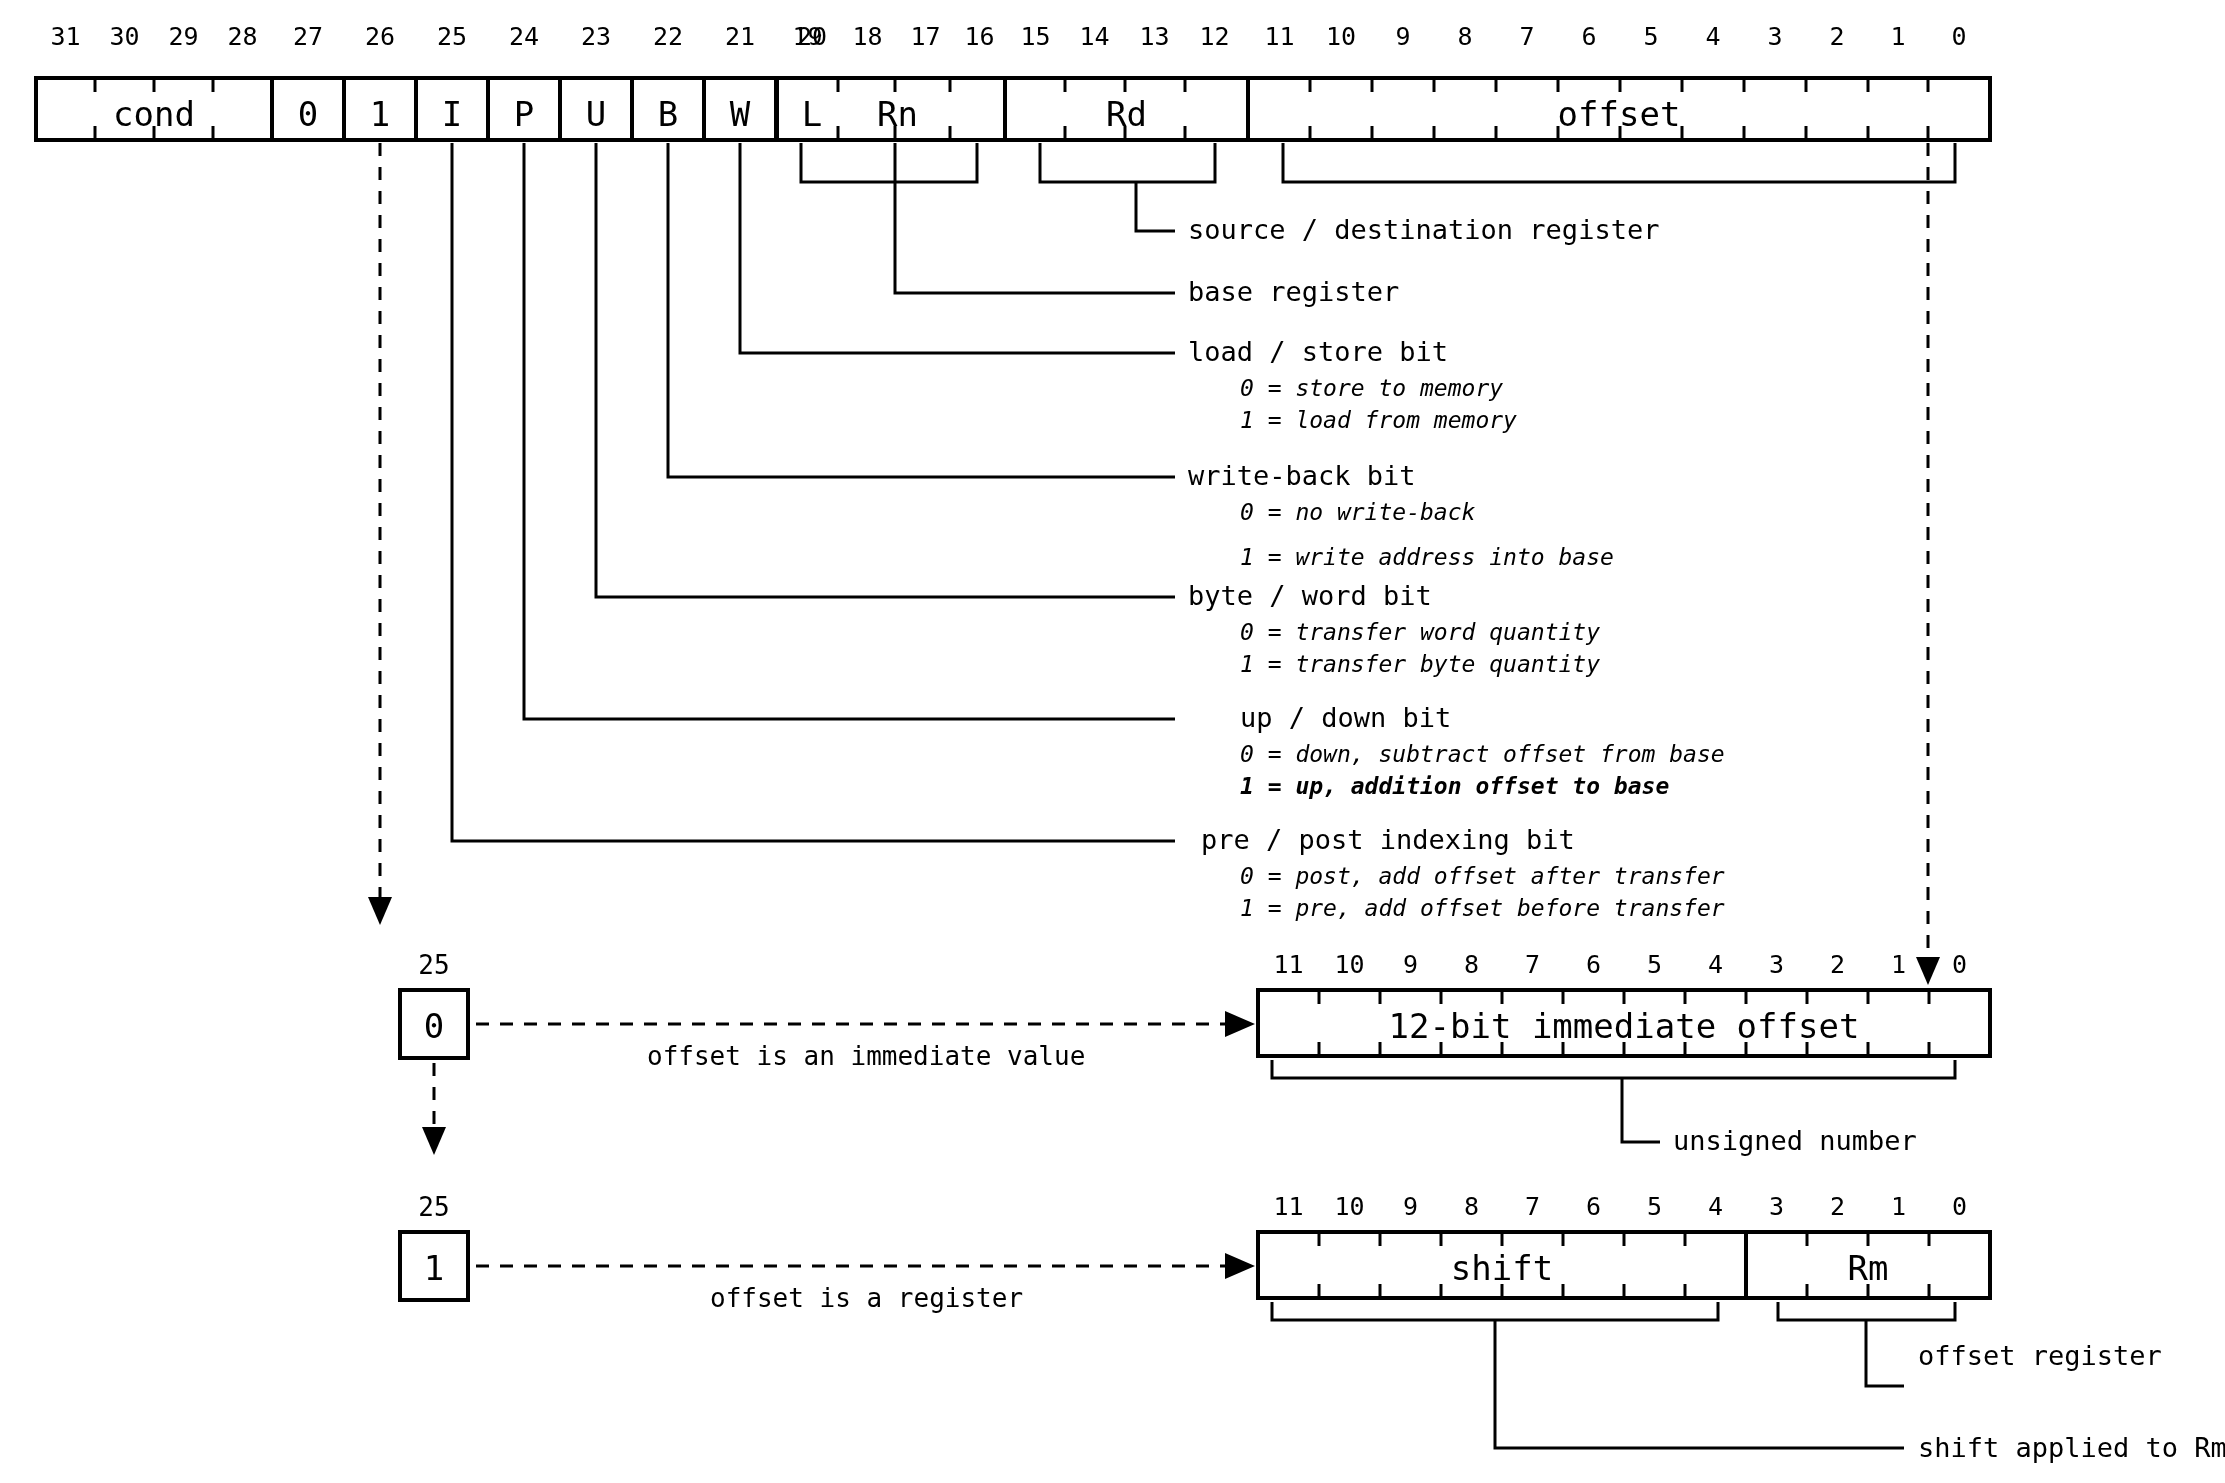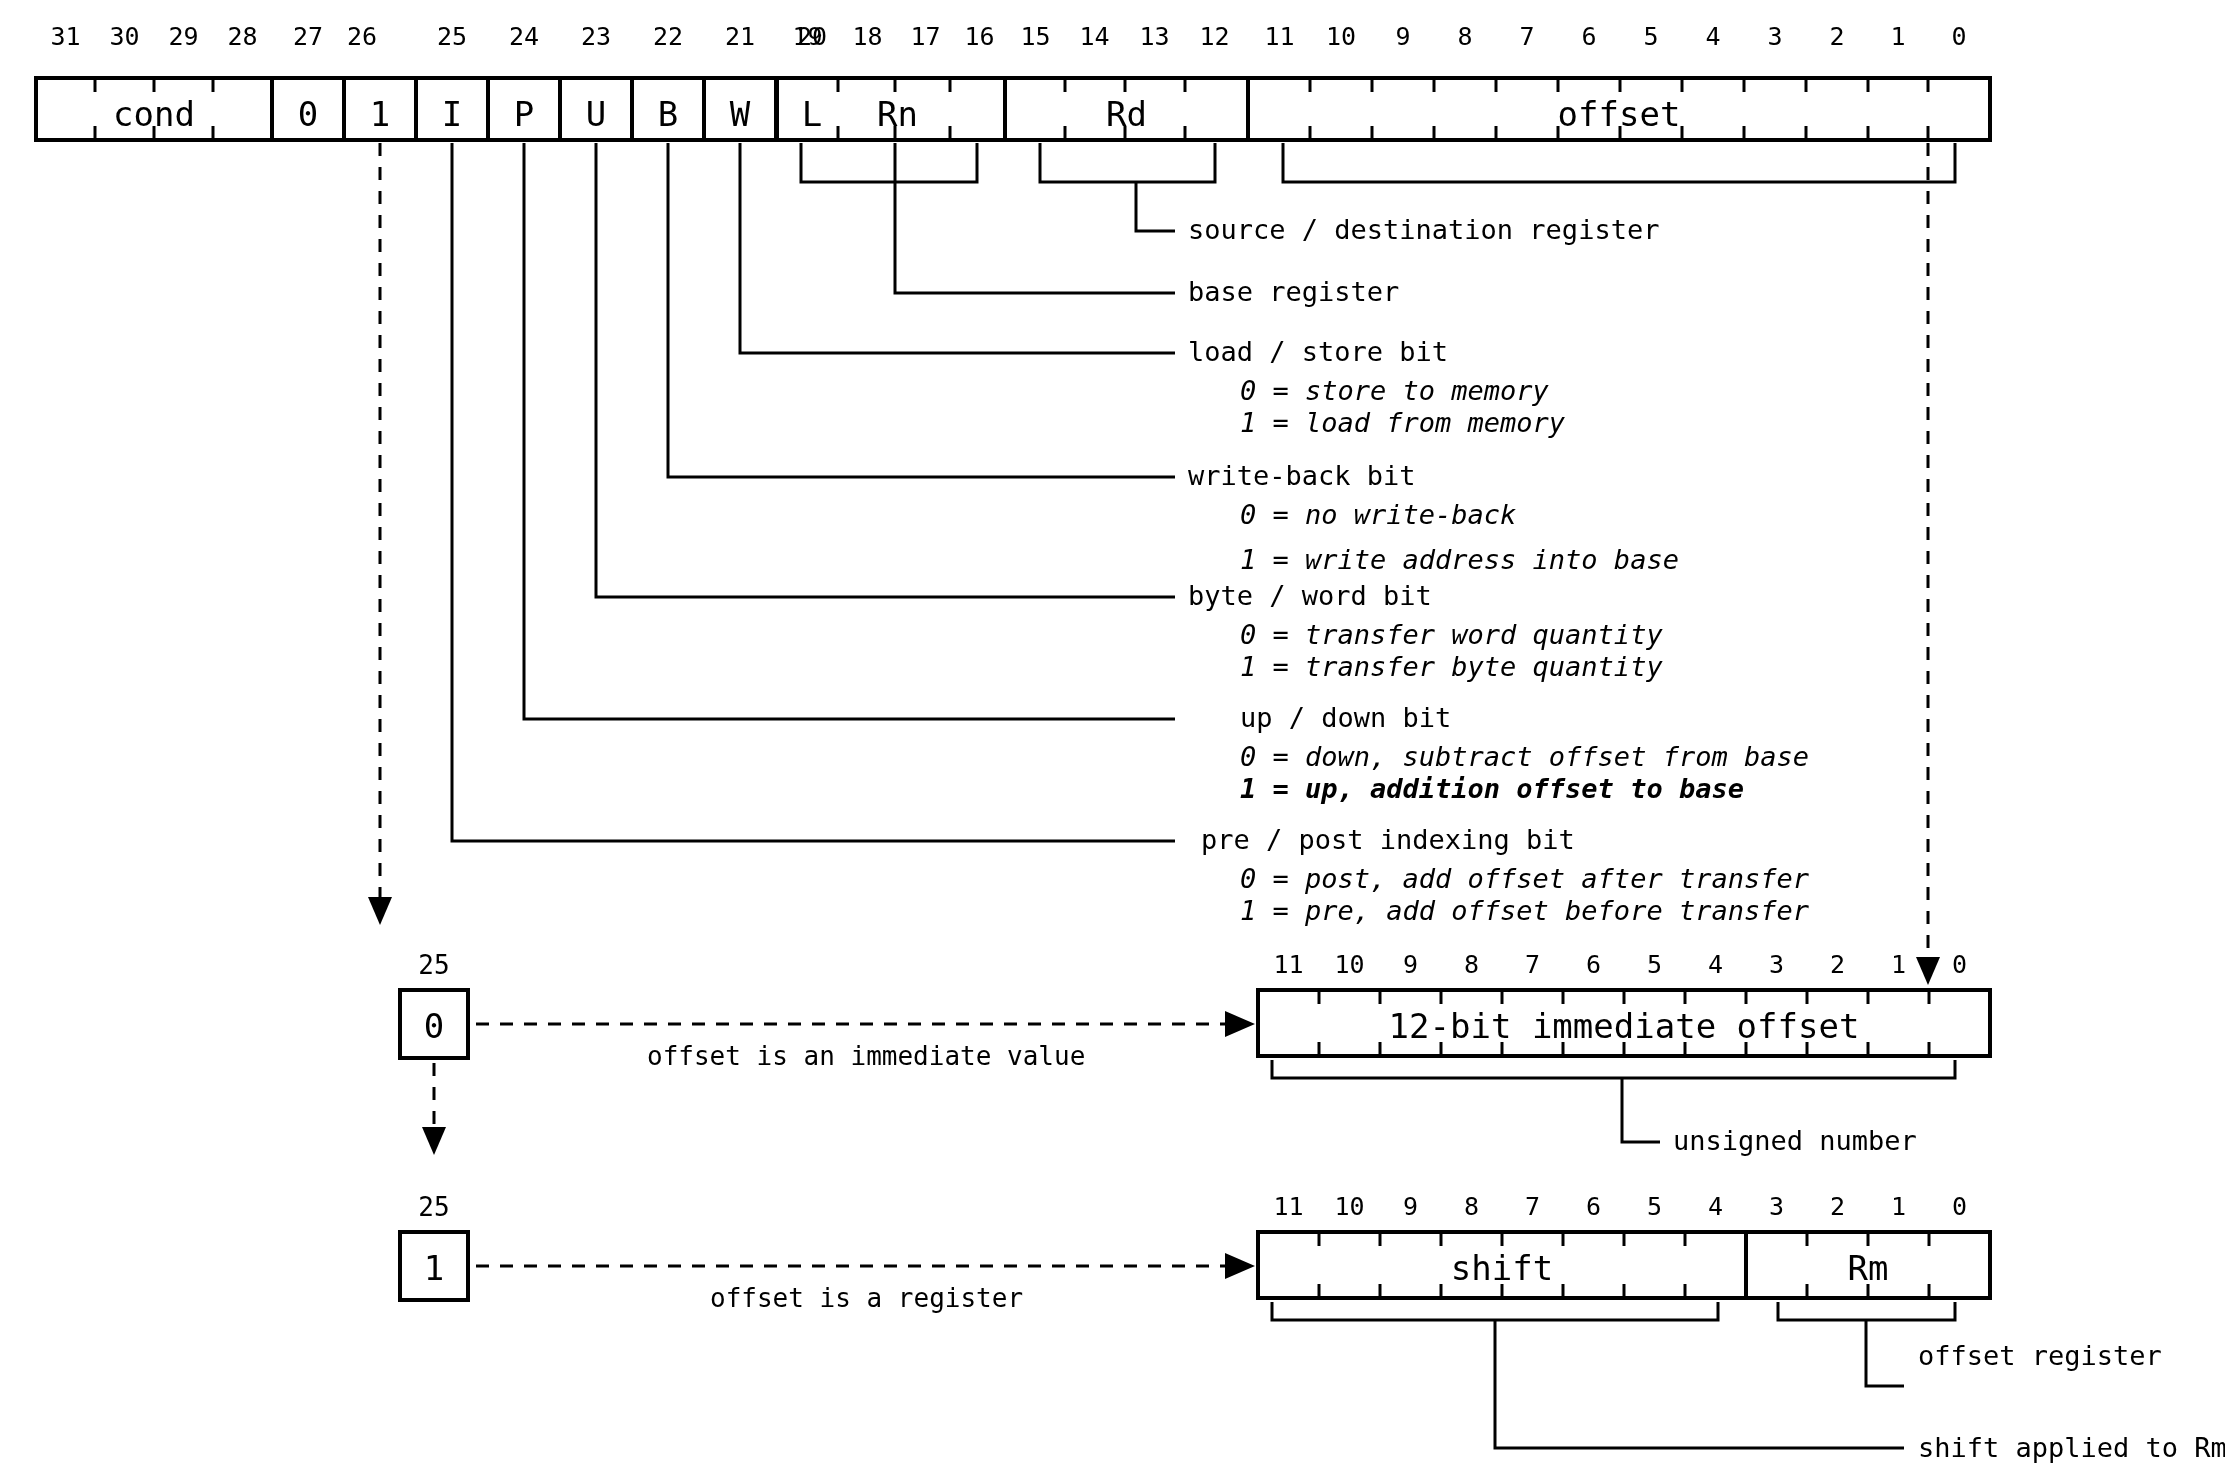--- a/index.html
+++ b/index.html
@@ -1,21 +1,21 @@
 <!DOCTYPE html>
 <html><head>
 <meta charset="utf-8">
 <style>
   html,body{margin:0;padding:0;background:#fff;}
   body{width:2225px;height:1483px;font-family:"DejaVu Sans Mono",monospace;color:#000;position:relative;overflow:hidden;}
   #stage{position:absolute;left:0;top:0;width:2225px;height:1483px;}
   .bitnum{position:absolute;font-size:25px;text-align:center;white-space:nowrap;}
   .fieldlabel{position:absolute;font-size:34px;text-align:center;white-space:nowrap;}
   .desc{position:absolute;font-size:27px;white-space:nowrap;}
-  .sub{position:absolute;font-size:27px;font-style:italic;white-space:nowrap;}
+  .sub{position:absolute;font-size:23px;font-style:italic;white-space:nowrap;}
   .boxlabel{position:absolute;font-size:26px;white-space:nowrap;}
   .arrowtext{position:absolute;font-size:26px;white-space:nowrap;text-align:right;}
   svg{position:absolute;left:0;top:0;}
 </style>
 </head>
 <body>
 
 <div id="stage">
 
   <svg width="2225" height="1483">
@@ -176,21 +176,21 @@
     <path d="M1866 1320 L1866 1386 L1904 1386" fill="none" stroke="#000" stroke-width="3"></path>
 
     <path d="M1495 1320 L1495 1448 L1904 1448" fill="none" stroke="#000" stroke-width="3"></path>
   </svg>
 
   <div class="bitnum" style="left:36px;top:22px;width:59px;">31</div>
   <div class="bitnum" style="left:95px;top:22px;width:59px;">30</div>
   <div class="bitnum" style="left:154px;top:22px;width:59px;">29</div>
   <div class="bitnum" style="left:213px;top:22px;width:59px;">28</div>
   <div class="bitnum" style="left:272px;top:22px;width:72px;">27</div>
-  <div class="bitnum" style="left:326px;top:22px;width:72px;text-align:center;">26</div>
+  <div class="bitnum" style="left:344px;top:22px;width:72px;text-align:center;">26</div>
   <div class="bitnum" style="left:416px;top:22px;width:72px;">25</div>
   <div class="bitnum" style="left:488px;top:22px;width:72px;">24</div>
   <div class="bitnum" style="left:560px;top:22px;width:72px;">23</div>
   <div class="bitnum" style="left:632px;top:22px;width:72px;">22</div>
   <div class="bitnum" style="left:704px;top:22px;width:72px;">21</div>
   <div class="bitnum" style="left:776px;top:22px;width:72px;">20</div>
   <div class="bitnum" style="left:778px;top:22px;width:59px;">19</div>
   <div class="bitnum" style="left:838px;top:22px;width:59px;">18</div>
   <div class="bitnum" style="left:896px;top:22px;width:59px;">17</div>
   <div class="bitnum" style="left:950px;top:22px;width:59px;">16</div>

